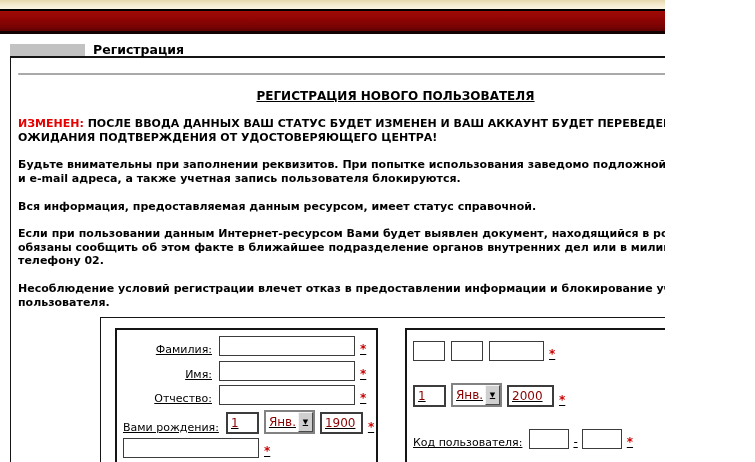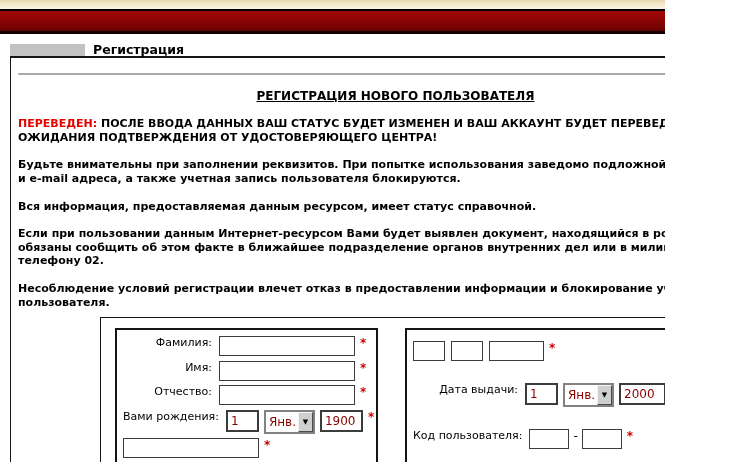--- a/index.html
+++ b/index.html
@@ -89,21 +89,21 @@
   .fieldset.personal {
     width: 263px; height: 138px;
     padding: 6px 6px;
     justify-content: space-between;
   }
   .fieldset.passport {
     width: 285px; height: 138px;
     padding: 11px 6px 15px;
     justify-content: space-between;
   }
-  .frow { display: flex; align-items: flex-start; }
+  .frow { display: flex; align-items: flex-end; text-decoration: underline; }
   .flabel { font-size: 11px; text-align: right; padding-right: 7px; white-space: nowrap; }
   .personal .flabel { flex: 0 0 96px; }
   .passport .flabel { flex: 0 0 112px; }
 
   input {
     font-family: "DejaVu Sans", "Liberation Sans", sans-serif;
     font-size: 12px;
     color: #8b0000;
     background: #fff;
     padding: 1px 3px;
@@ -160,21 +160,21 @@
     <div class="tab-indicator"></div>
     <div class="tab-label">Регистрация</div>
   </div>
 
   <div class="content-box">
     <div class="divider"></div>
 
     <div class="text-area">
       <div class="page-title">РЕГИСТРАЦИЯ НОВОГО ПОЛЬЗОВАТЕЛЯ</div>
 
-      <p class="para"><span class="warning-label">ПЕРЕВЕДЕН:</span> <span>ПОСЛЕ ВВОДА ДАННЫХ ВАШ СТАТУС БУДЕТ ИЗМЕНЕН И ВАШ АККАУНТ БУДЕТ ПЕРЕВЕДЕН В РЕЖИМ ОЖИДАНИЯ ПОДТВЕРЖДЕНИЯ ОТ УДОСТОВЕРЯЮЩЕГО ЦЕНТРА!</span></p>
+      <p class="para"><span class="warning-label">ИЗМЕНЕН:</span> <span>ПОСЛЕ ВВОДА ДАННЫХ ВАШ СТАТУС БУДЕТ ИЗМЕНЕН И ВАШ АККАУНТ БУДЕТ ПЕРЕВЕДЕН В РЕЖИМ ОЖИДАНИЯ ПОДТВЕРЖДЕНИЯ ОТ УДОСТОВЕРЯЮЩЕГО ЦЕНТРА!</span></p>
 
       <p class="para">Будьте внимательны при заполнении реквизитов. При попытке использования заведомо подложной информации IP и e-mail адреса, а также учетная запись пользователя блокируются.</p>
       <p class="para">Вся информация, предоставляемая данным ресурсом, имеет статус справочной.</p>
       <p class="para">Если при пользовании данным Интернет-ресурсом Вами будет выявлен документ, находящийся в розыске, Вы обязаны сообщить об этом факте в ближайшее подразделение органов внутренних дел или в милицию по телефону 02.</p>
       <p class="para">Несоблюдение условий регистрации влечет отказ в предоставлении информации и блокирование учетной записи пользователя.</p>
     </div>
 
     <div class="form-outer">
 
       <div class="fieldset personal">
@@ -210,21 +210,20 @@
       </div>
 
       <div class="fieldset passport">
         <div class="frow">
           <input class="tinput w-pass-s" type="text" style="">
           <input class="tinput w-pass-s" type="text" style="">
           <input class="tinput w-pass-n" type="text" style="">
           <span class="star">*</span>
         </div>
         <div class="frow">
-          <span class="flabel">Дата выдачи:</span>
           <input class="dinput w-day" type="text" value="1" style="">
           <span class="win-select">
             <span class="val">Янв.</span>
             <span class="btn">▼</span>
           </span>
           <input class="dinput w-year2" type="text" value="2000" style="">
           <span class="star">*</span>
         </div>
         <div class="frow">
           <span class="flabel">Код пользователя:</span>

